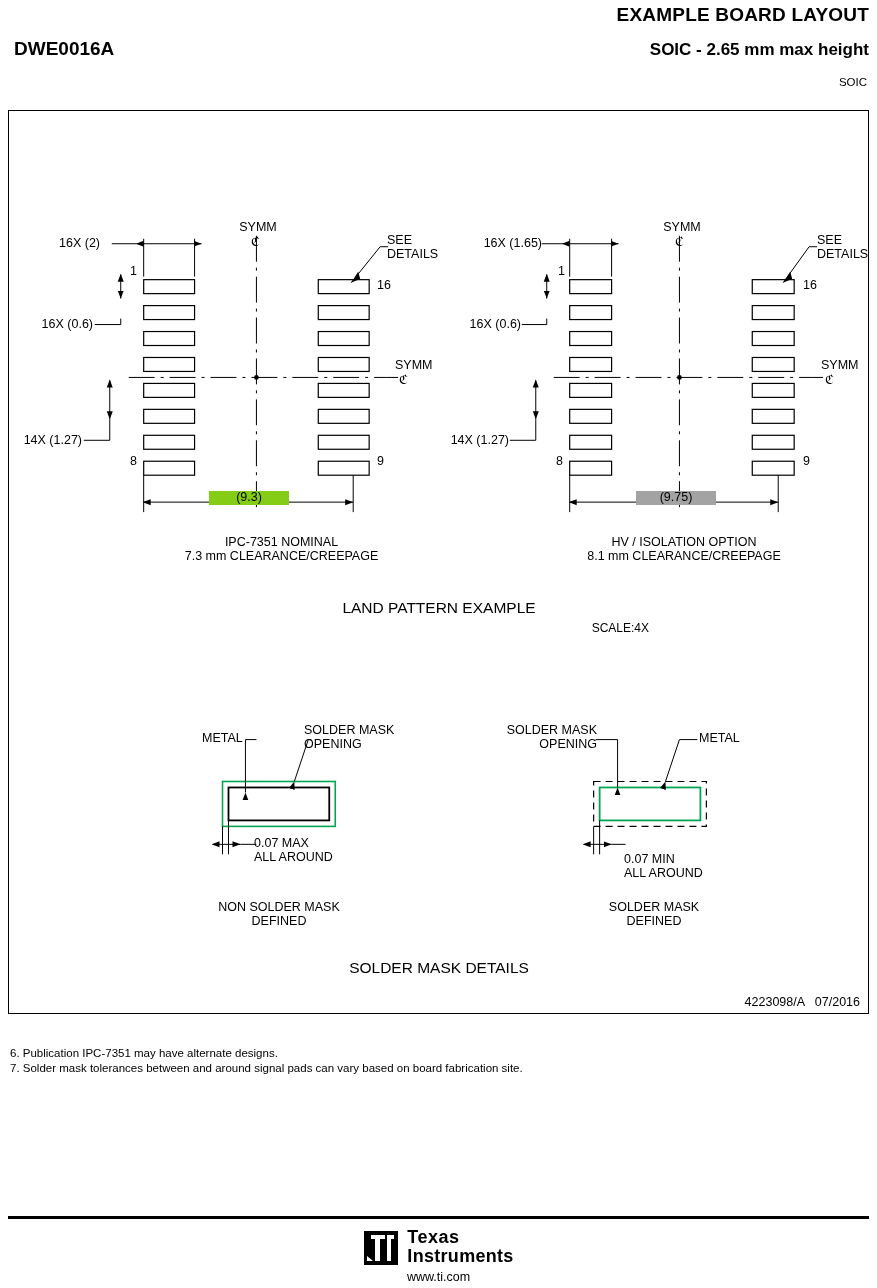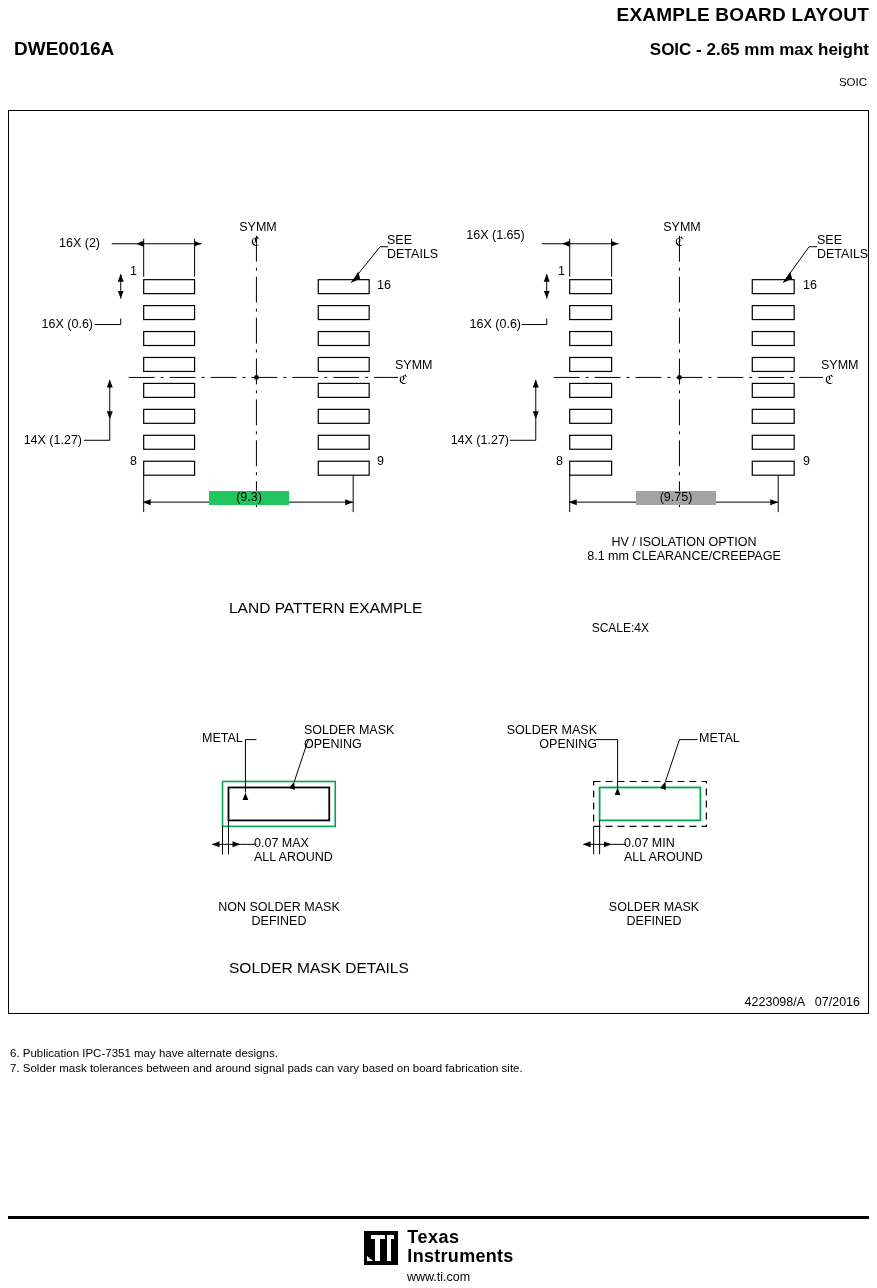--- a/index.html
+++ b/index.html
@@ -57,20 +57,21 @@
     white-space: pre;
     line-height: 13.5px;
   }
   .lbl.c { text-align: center; }
   .lbl.r { text-align: right; }
 
   .title-mid {
     position: absolute;
     font-size: 15.5px;
     white-space: pre;
+    text-align: center;
   }
   .scale-lbl {
     position: absolute;
     font-size: 12px;
     text-align: right;
     white-space: pre;
   }
 
   .docnum {
     position: absolute;
@@ -322,37 +323,39 @@
         <line x1="592" y1="711" x2="592" y2="745"></line>
         <line x1="576" y1="735" x2="604" y2="735" marker-start="url(#ahr)" marker-end="url(#ah)"></line>
         <line x1="604" y1="735" x2="618" y2="735"></line>
       </g>
     </g>
   </svg>
 
   <div class="lbl r" style="left:19px; top:126px; width:72px;">16X (2)</div>
   <div class="lbl r" style="left:-8px; top:207px; width:92px;">16X (0.6)</div>
   <div class="lbl r" style="left:-12px; top:323px; width:85px;">14X (1.27)</div>
-  <div class="lbl c" style="left:200px; top:380px; width:80px; background:#22c55e;">(9.3)</div>
+  <div class="lbl c" style="left:200px; top:380px; width:80px; background:#84cc16;">(9.3)</div>
 
   <div class="lbl c" style="left:209px; top:110px; width:80px;">SYMM</div>
   <div class="lbl" style="left:242px; top:124px; font-size:13px;">ℭ</div>
   <div class="lbl" style="left:386px; top:248px;">SYMM</div>
   <div class="lbl" style="left:390px; top:262px; font-size:13px;">ℭ</div>
 
   <div class="lbl" style="left:378px; top:123px;">SEE
 DETAILS</div>
 
   <div class="lbl r" style="left:92px; top:154px; width:36px;">1</div>
   <div class="lbl r" style="left:92px; top:344px; width:36px;">8</div>
   <div class="lbl" style="left:368px; top:168px;">16</div>
   <div class="lbl" style="left:368px; top:344px;">9</div>
 
-
-  <div class="lbl r" style="left:440px; top:118px; width:93px;text-align:center;">16X (1.65)</div>
+  <div class="lbl c" style="left:140px; top:425px; width:265px;">IPC-7351 NOMINAL
+7.3 mm CLEARANCE/CREEPAGE</div>
+
+  <div class="lbl r" style="left:440px; top:126px; width:93px;">16X (1.65)</div>
   <div class="lbl r" style="left:420px; top:207px; width:92px;">16X (0.6)</div>
   <div class="lbl r" style="left:415px; top:323px; width:85px;">14X (1.27)</div>
   <div class="lbl c" style="left:627px; top:380px; width:80px; background:#a3a3a3;">(9.75)</div>
 
   <div class="lbl c" style="left:633px; top:110px; width:80px;">SYMM</div>
   <div class="lbl" style="left:666px; top:124px; font-size:13px;">ℭ</div>
   <div class="lbl" style="left:812px; top:248px;">SYMM</div>
   <div class="lbl" style="left:816px; top:262px; font-size:13px;">ℭ</div>
 
   <div class="lbl" style="left:808px; top:123px;">SEE
@@ -373,21 +376,21 @@
   <div class="lbl" style="left:295px; top:613px;">SOLDER MASK
 OPENING</div>
   <div class="lbl" style="left:245px; top:726px;">0.07 MAX
 ALL AROUND</div>
   <div class="lbl c" style="left:170px; top:790px; width:200px;">NON SOLDER MASK
 DEFINED</div>
 
   <div class="lbl r" style="left:418px; top:613px; width:170px;">SOLDER MASK
 OPENING</div>
   <div class="lbl" style="left:690px; top:621px;">METAL</div>
-  <div class="lbl" style="left:615px; top:726px;">0.07 MIN
+  <div class="lbl" style="left:615px; top:742px;">0.07 MIN
 ALL AROUND</div>
   <div class="lbl c" style="left:545px; top:790px; width:200px;">SOLDER MASK
 DEFINED</div>
 
   <div class="title-mid" style="left:220px; top:848px; width:420px;">SOLDER MASK DETAILS</div>
 
   <div class="docnum">4223098/A   07/2016</div>
 </div>
 
 <div class="notes">

